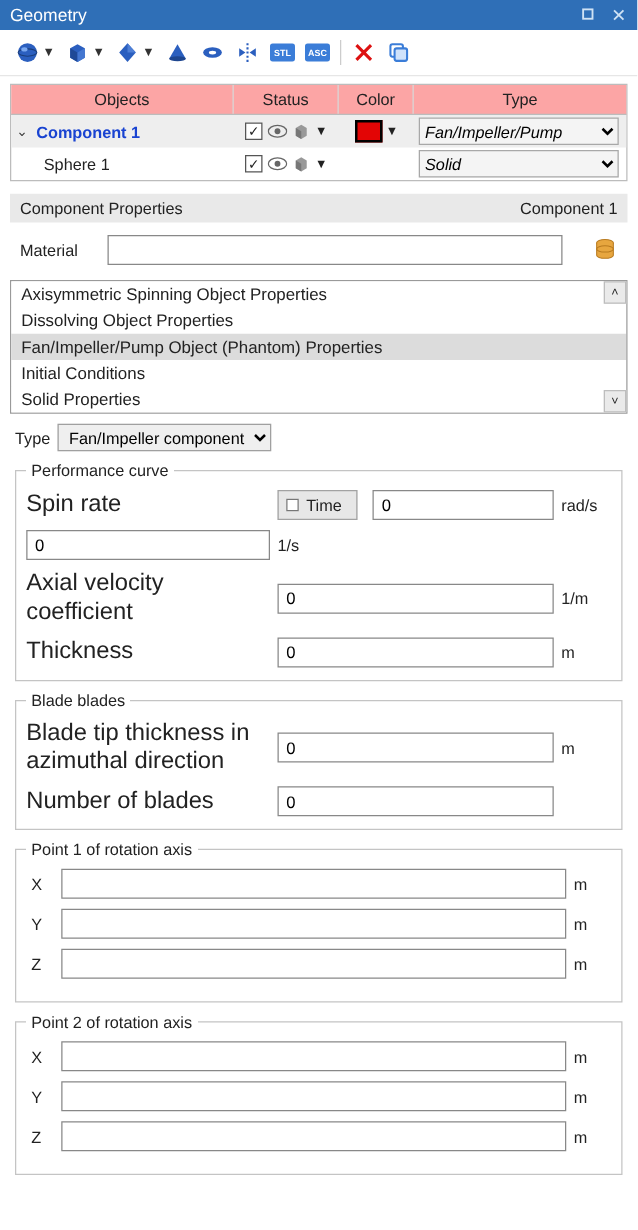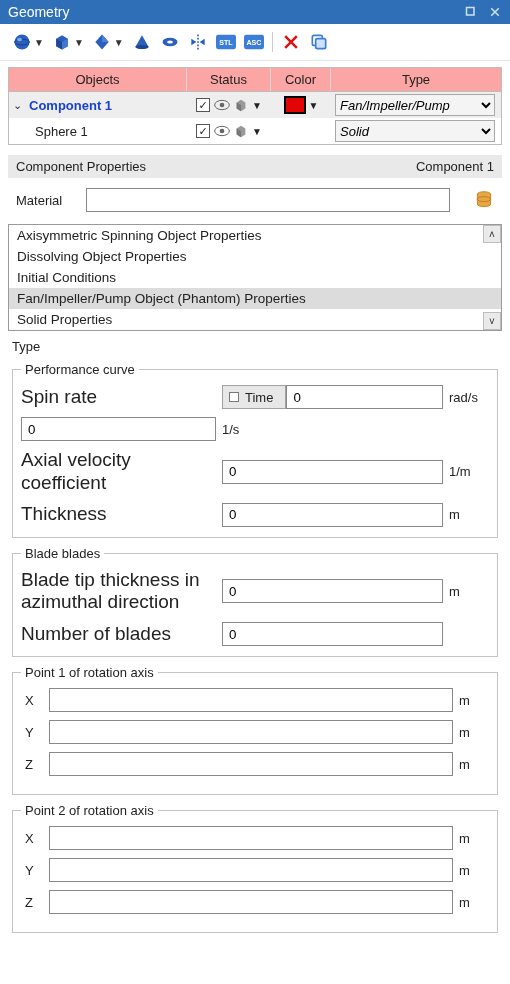--- a/index.html
+++ b/index.html
@@ -100,21 +100,21 @@
   .type-row select { border:1px solid #a0a0a0; height:22px; font-size:13px; padding:0 4px; }
   fieldset {
     border:1px solid #c4c4c4;
     margin:8px 12px 0;
     padding:8px 8px 10px;
   }
   legend { font-size:13px; padding:0 4px; }
   .form-row { display:grid; grid-template-columns: 195px 1fr 40px; gap:6px; align-items:center; margin-bottom:8px; }
   .form-row:last-child { margin-bottom:0; }
   .form-row label { font-size:19px; line-height:1.2; }
-  .input-stack { display:flex; align-items:center; gap:0; }
+  .input-stack { display:flex; align-items:center; gap:12px; }
   .input-stack input[type=text] { width:100%; height:24px; border:1px solid #888; padding:0 6px; }
   .timebtn { display:flex; align-items:center; gap:6px; height:24px; padding:0 12px 0 6px; border:1px solid #a2a2a2; background:#e7e7e7; font-size:13px; cursor:pointer; }
   .smallbox { width:10px; height:10px; border:1px solid #777; background:#fff; }
   .unit { font-size:13px; }
   .axis-row { display:grid; grid-template-columns:22px 1fr 30px; gap:6px; align-items:center; margin-bottom:8px; }
   .axis-row label { text-align:left; padding-left:4px; }
   .axis-row input { width:100%; height:24px; border:1px solid #888; padding:0 6px; }
 </style>
 </head>
 <body>
@@ -273,30 +273,31 @@
     <ellipse cx="12" cy="5" rx="8" ry="3" fill="#e7a63f" stroke="#b87a1f"></ellipse>
     <path d="M4 5 V17 a8 3 0 0 0 16 0 V5" fill="#e7a63f" stroke="#b87a1f"></path>
     <ellipse cx="12" cy="11" rx="8" ry="3" fill="none" stroke="#b87a1f"></ellipse>
   </svg>
 </div>
 
 <div class="prop-list-wrap">
   <div class="prop-list">
     <div class="litem">Axisymmetric Spinning Object Properties</div>
     <div class="litem">Dissolving Object Properties</div>
+    <div class="litem sel">Fan/Impeller/Pump Object (Phantom) Properties</div>
     <div class="litem">Initial Conditions</div>
-    <div class="litem sel">Fan/Impeller/Pump Object (Phantom) Properties</div>
     <div class="litem">Solid Properties</div>
   </div>
   <div class="scroll-up">˄</div>
   <div class="scroll-dn">˅</div>
 </div>
 
 <div class="type-row">
   <label>Type</label>
+  <select><option>Fan/Impeller component</option></select>
 </div>
 
 <fieldset>
   <legend>Performance curve</legend>
 
   <div class="form-row">
     <label>Spin rate</label>
     <div class="input-stack">
       <span class="timebtn">
         <span class="smallbox"></span>

